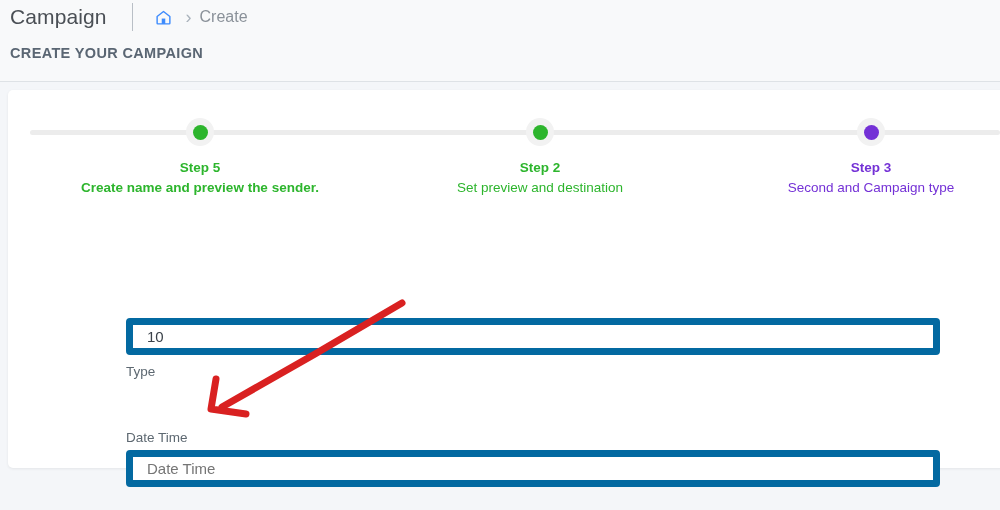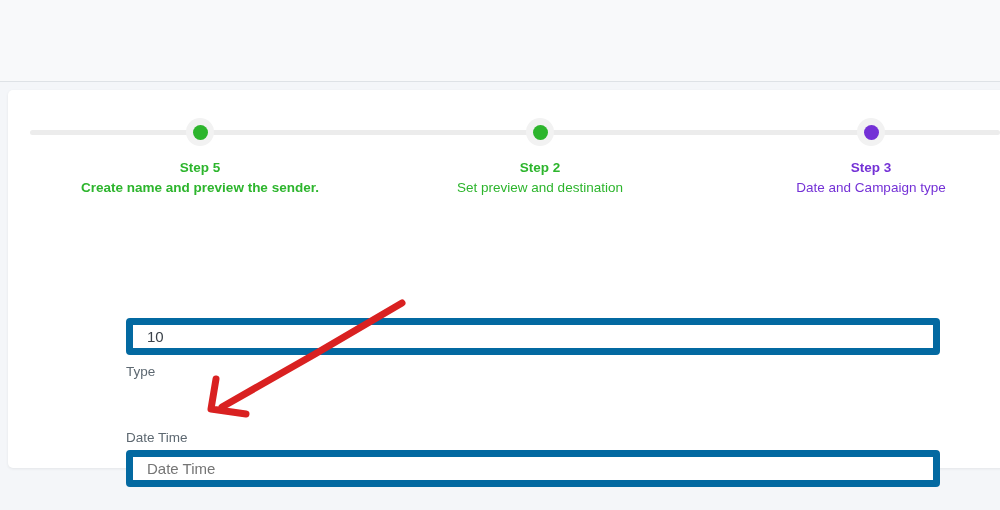--- a/index.html
+++ b/index.html
@@ -102,21 +102,38 @@
     pointer-events: none;
   }
 </style>
 </head>
 <body>
 
 <div id="page">
 
   <div class="topbar">
 
+    <div class="breadcrumb-row">
+      <span class="bc-title">Campaign</span>
 
+      <span class="bc-divider"></span>
+
+      <span class="home-icon">
+        <svg width="17" height="17" viewBox="0 0 24 24" fill="none" stroke="#3d8bfd" stroke-width="2" stroke-linecap="round" stroke-linejoin="round">
+          <path d="M3 10.5 L12 3.5 L21 10.5 V20 a1 1 0 0 1-1 1 H4 a1 1 0 0 1-1-1 Z"></path>
+          <rect x="9.5" y="13.5" width="5" height="7.5" fill="#3d8bfd" stroke="none"></rect>
+        </svg>
+      </span>
+
+      <span class="chevron">›</span>
+
+      <span class="bc-current">Create</span>
+    </div>
+
+    <div class="page-title">CREATE YOUR CAMPAIGN</div>
   </div>
 
   <div class="card">
 
     <div class="stepper">
       <div class="step-line" style="background: rgb(236, 236, 236);"></div>
 
       <div class="step" style="left:62px;">
         <div class="step-dot-wrap">
           <div class="step-dot" id="dot1" style="background: rgb(45, 181, 45);"></div>
@@ -131,21 +148,21 @@
         </div>
         <div class="step-label" id="lab2" style="color: rgb(45, 181, 45);">Step 2</div>
         <div class="step-desc" id="des2" style="color: rgb(45, 181, 45);">Set preview and destination</div>
       </div>
 
       <div class="step" style="left:733px;">
         <div class="step-dot-wrap">
           <div class="step-dot" id="dot3" style="background: rgb(116, 49, 214);"></div>
         </div>
         <div class="step-label" id="lab3" style="color: rgb(116, 49, 214);">Step 3</div>
-        <div class="step-desc" id="des3" style="color: rgb(116, 49, 214);">Date and Campaign type</div>
+        <div class="step-desc" id="des3" style="color: rgb(116, 49, 214);">Second and Campaign type</div>
       </div>
     </div>
 
     <div class="form-area">
 
       <input class="field-input" style="top: 20px;" type="text" value="10" placeholder="Delay Per Message (Second)">
 
       <label class="field-label" style="top:66px;">Type</label>
 
       <label class="field-label" style="top:132px;">Date Time</label>

